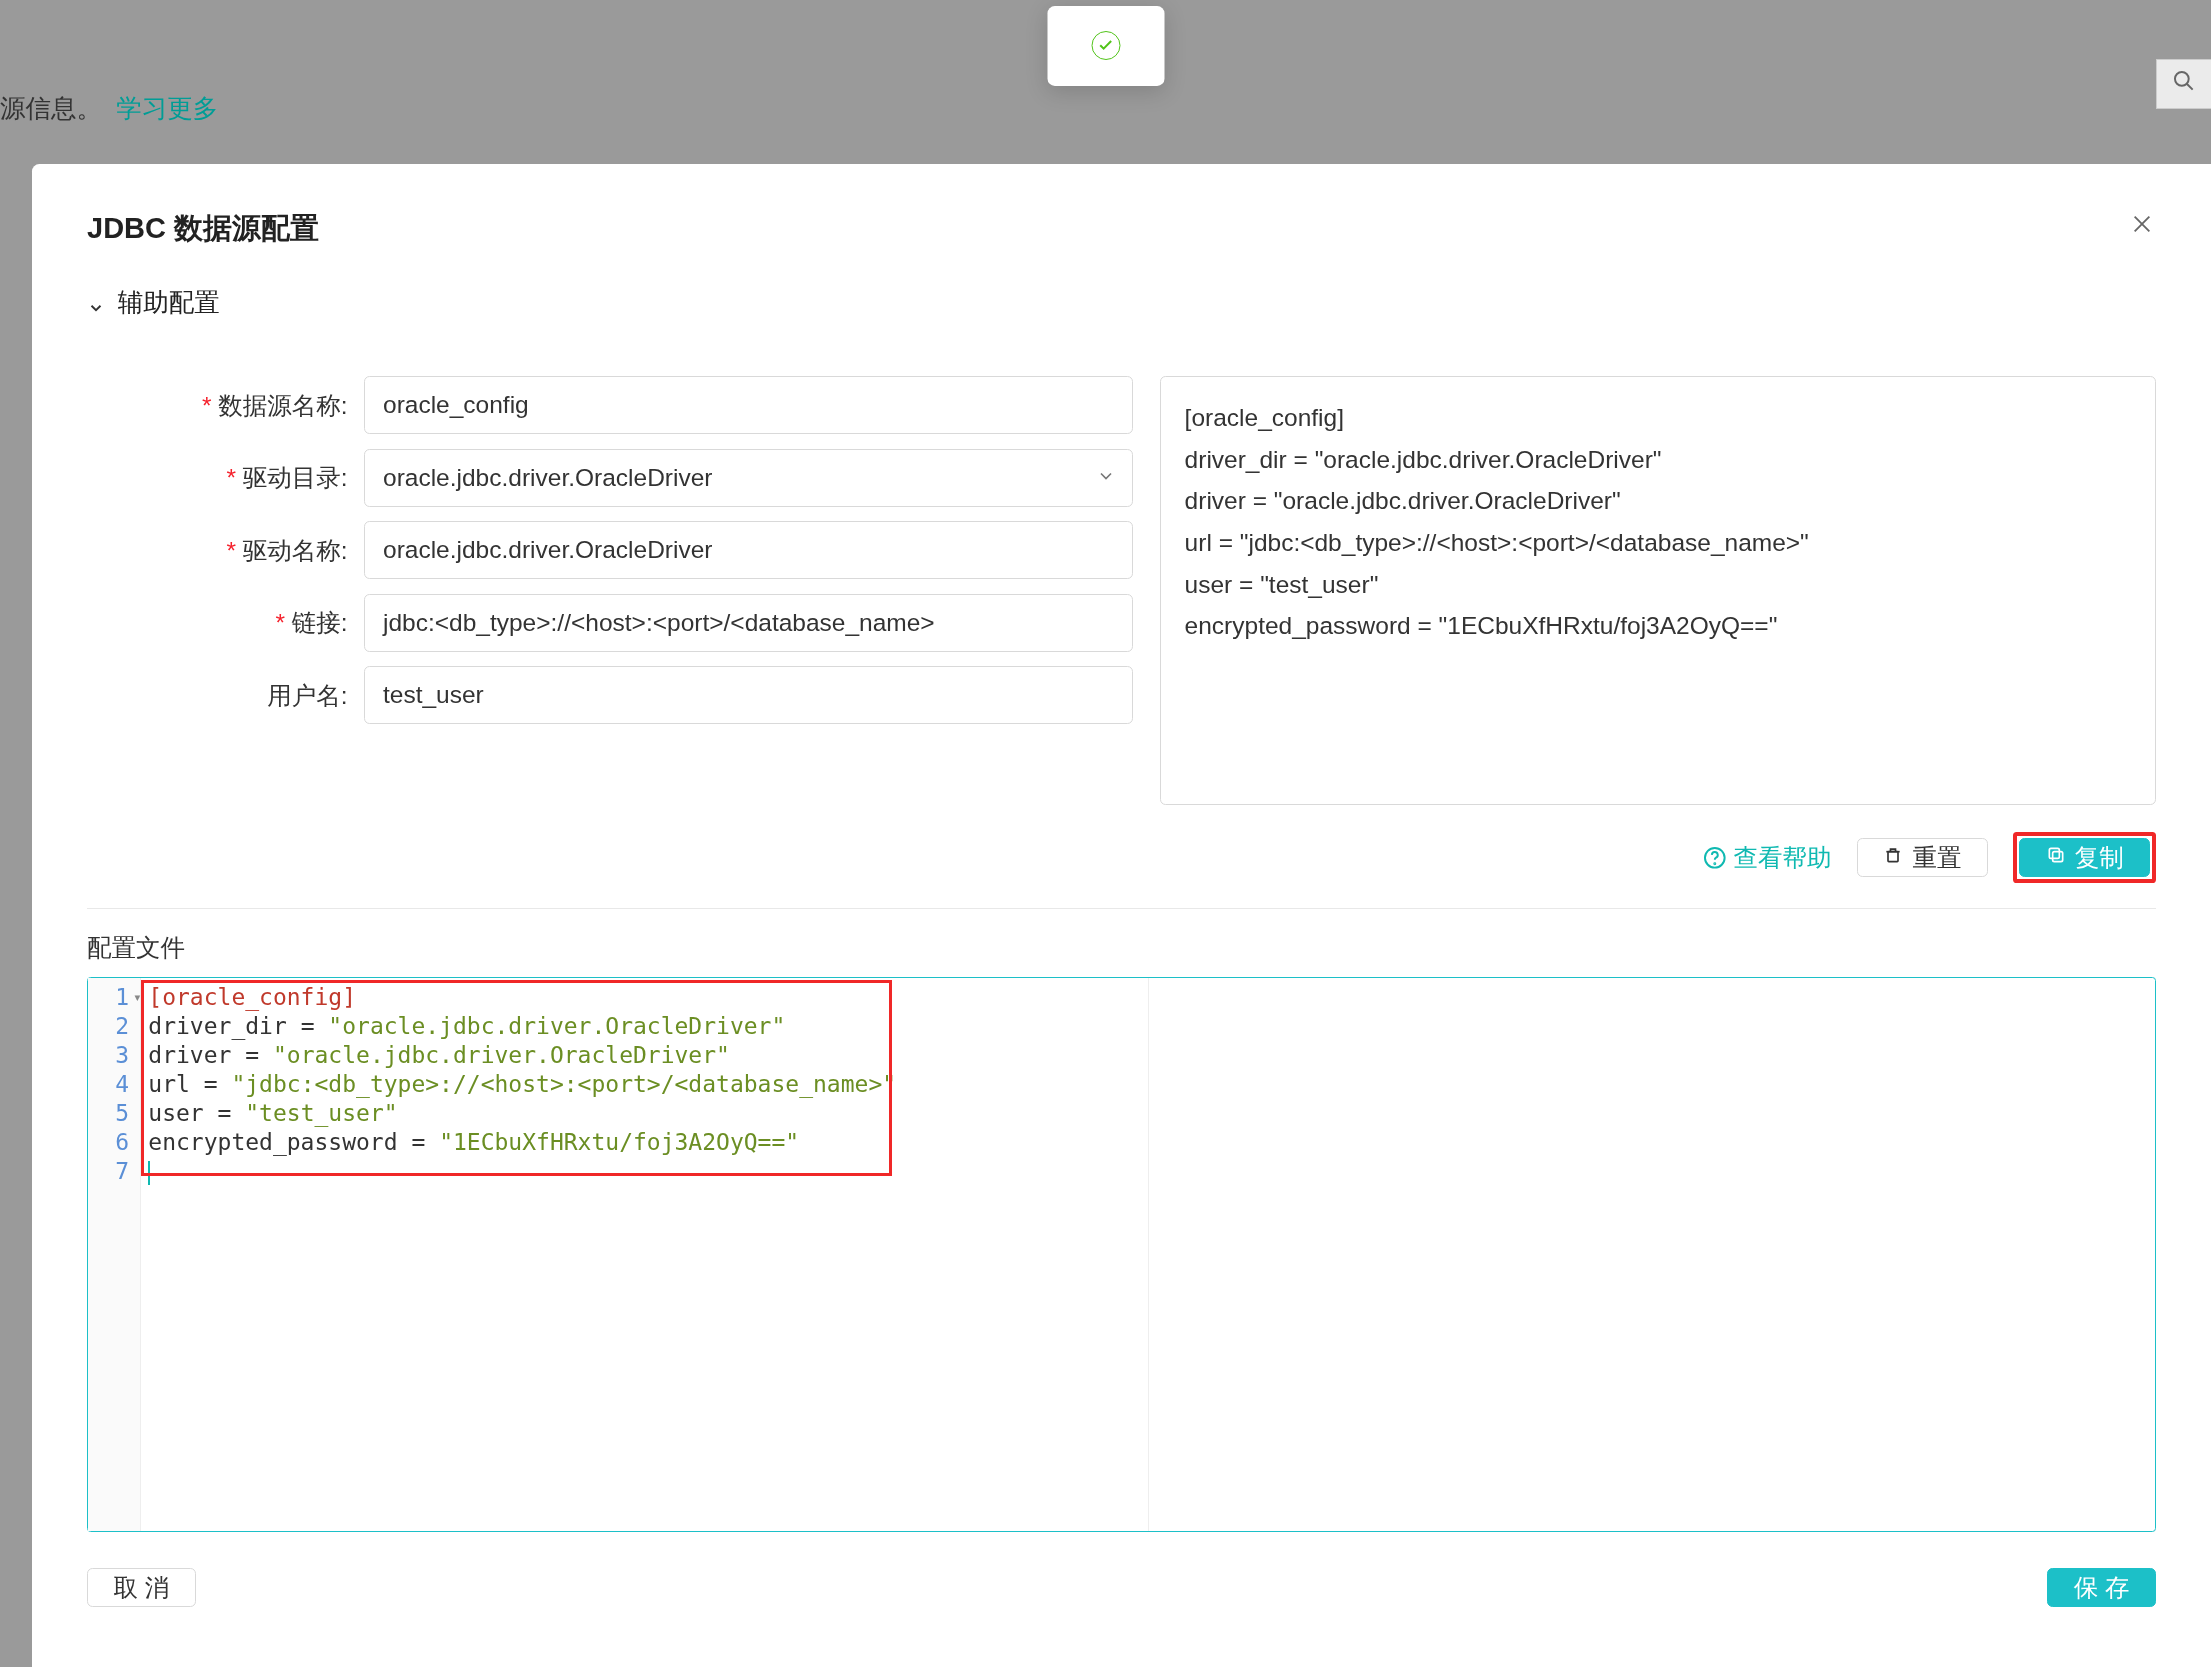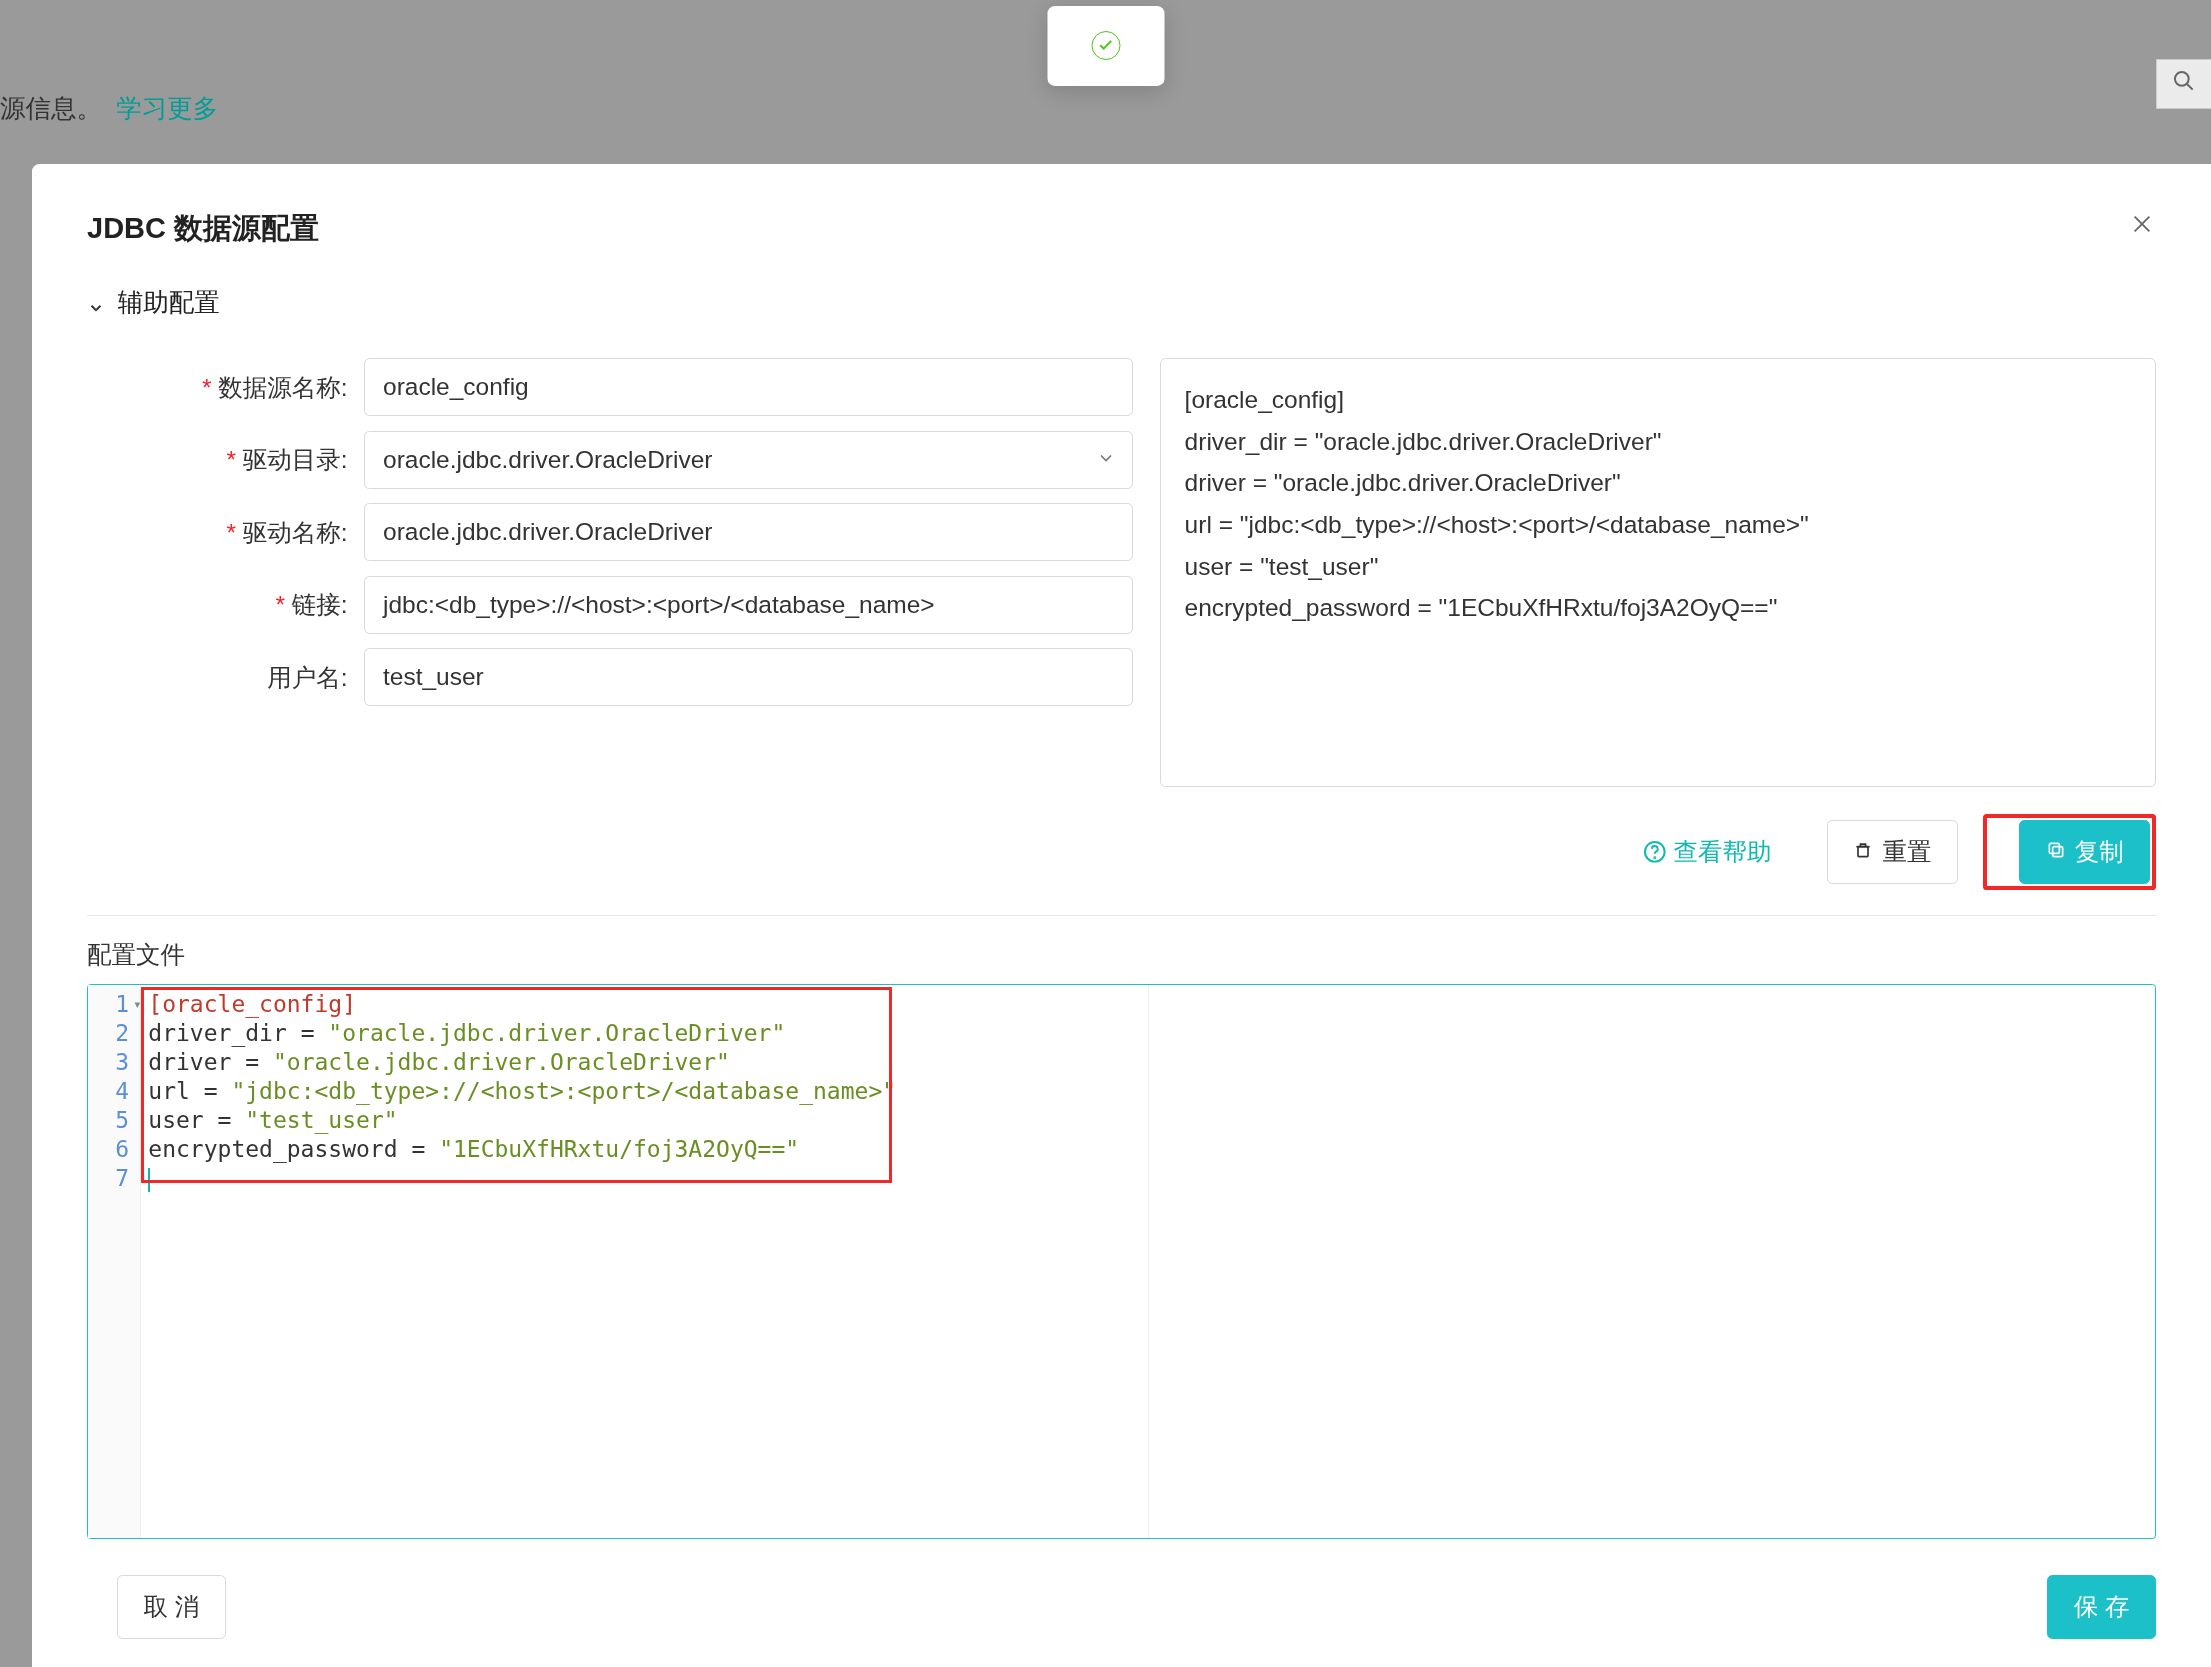--- a/index.html
+++ b/index.html
@@ -94,21 +94,21 @@
   font-size: 25.5px;
   color: #222;
   cursor: pointer;
 }
 .chev { width: 18px; height: 18px; }
 .chev svg { width: 100%; height: 100%; stroke: #333; stroke-width: 2.5; fill: none; }
 
 .form-area {
   display: flex;
   gap: 27px;
-  margin-top: 38px;
+  margin-top: 56px;
 }
 .form-left { flex: 0 0 1046px; }
 .form-right { flex: 1; }
 
 .form-row {
   display: flex;
   align-items: center;
   margin-bottom: 14.5px;
 }
 .form-label {
@@ -175,32 +175,31 @@
 .help-link {
   color: #0fb9b1;
   display: flex;
   align-items: center;
   gap: 7.3px;
   font-size: 24.5px;
   cursor: pointer;
 }
 .help-link svg { width: 23.6px; height: 23.6px; stroke: #0fb9b1; stroke-width: 2; fill: none; }
 .btn {
-  height: 64px;
+  height: 39px;
   padding: 0 25.5px;
   border: 0.9px solid #d9d9d9;
   border-radius: 5.5px;
   background: #fff;
   display: flex;
   align-items: center;
   gap: 9px;
   font-size: 24.5px;
   color: #333;
   cursor: pointer;
-  margin-left: 30px;
 }
 .btn svg { width: 20px; height: 20px; stroke: #333; stroke-width: 2; fill: none; }
 .btn-primary {
   background: #1cc0c8;
   border-color: #1cc0c8;
   color: #fff;
 }
 .btn-primary svg { stroke: #fff; }
 .btn-copy-wrap {
   border: 4.5px solid #f02828;

